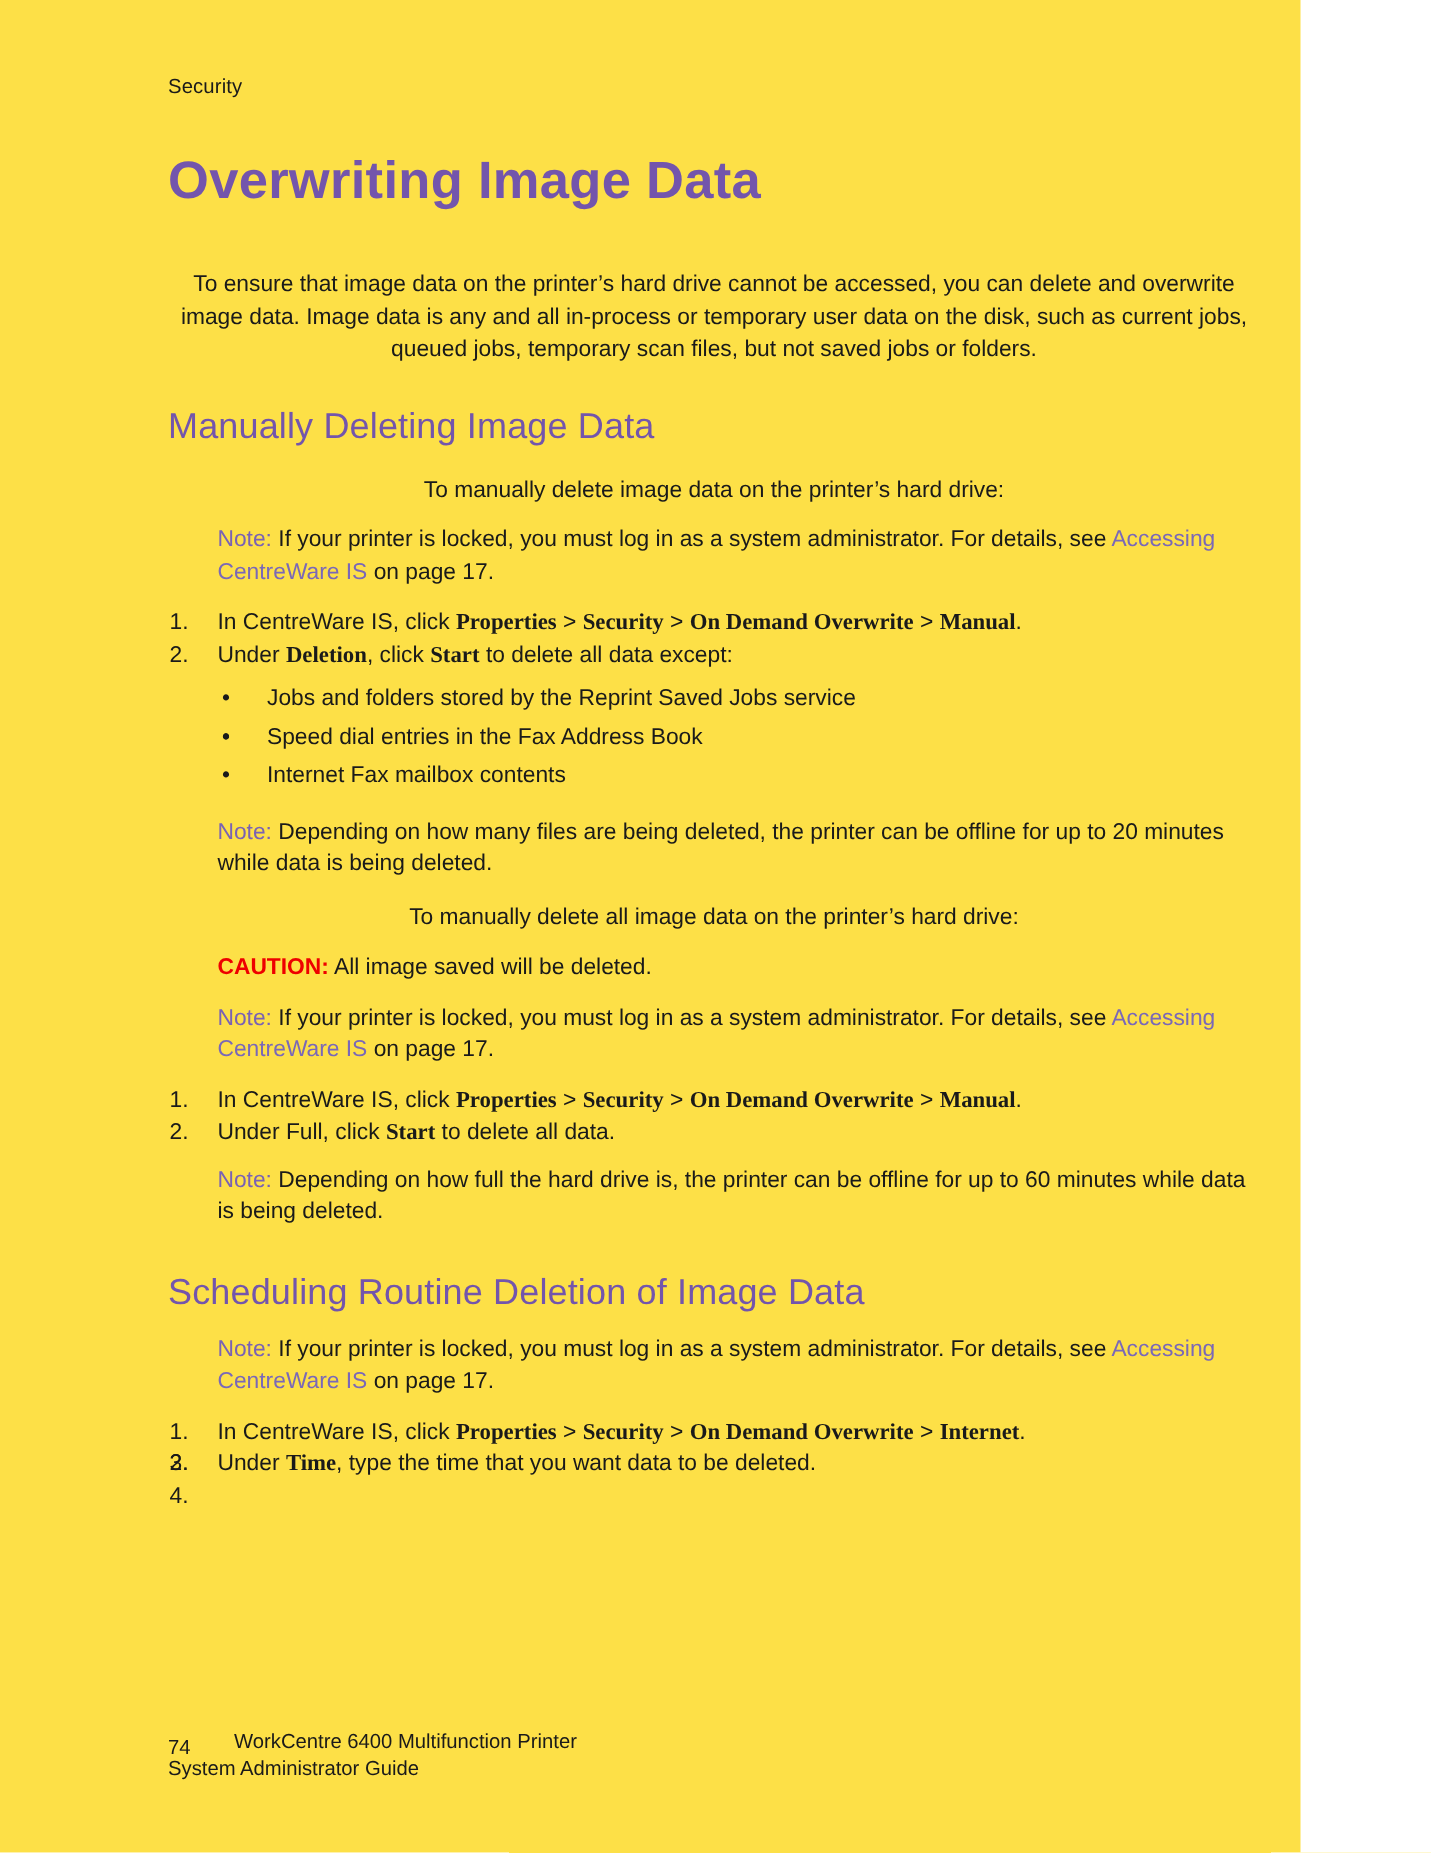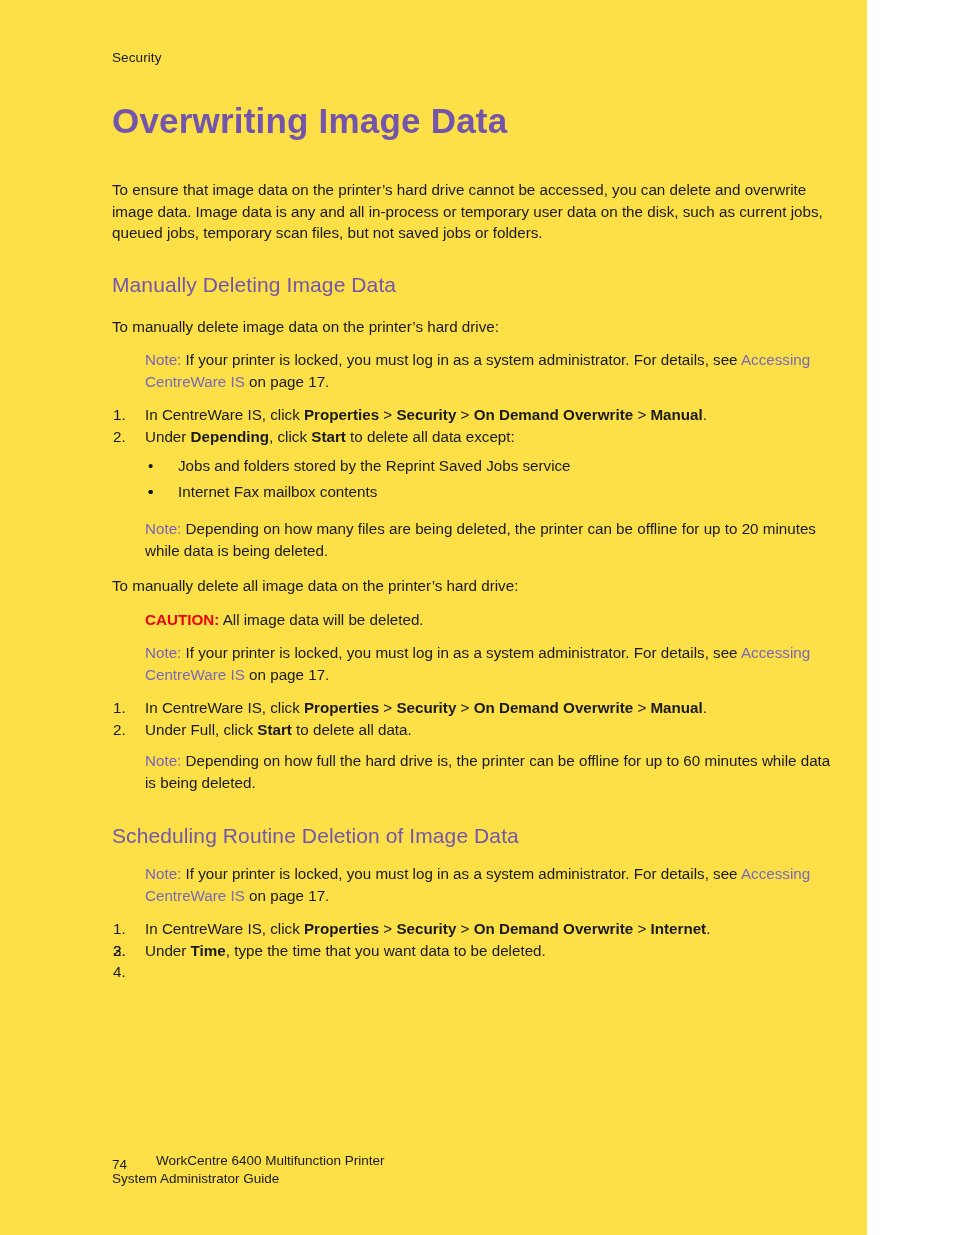--- a/index.html
+++ b/index.html
@@ -49,32 +49,33 @@
     font-size: 35px;
     line-height: 42px;
     font-weight: 700;
     color: #7355ac;
     letter-spacing: .2px;
   }
 
   h2.section-title {
     margin: 0;
     padding: 0;
-    font-size: 21px;
+    font-size: 24px;
     line-height: 26px;
     font-weight: 400;
     color: #7355ac;
     letter-spacing: .1px;
   }
 
   p.body-text {
     margin: 0;
     font-size: 15.2px;
     line-height: 21.5px;
     color: #1a1a1a;
+    text-align: center;
   }
 
   .note {
     margin: 0;
     font-size: 15.2px;
     line-height: 21.5px;
     color: #1a1a1a;
     padding-left: 33px;
   }
   .note-label { color: #7a62b4; }
@@ -110,21 +111,21 @@
   }
   .blist li .bullet {
     position: absolute;
     left: 36px;
     top: 0;
     font-size: 15.2px;
     line-height: 25.5px;
     color: #1a1a1a;
   }
 
-  b, .bold { font-weight: bold; }
+  b, .bold { font-weight: bold; font-family: Liberation Serif, serif; }
 
   
   .sp-intro      { height: 37px; }
   .sp-after-intro{ height: 28px; }
   .sp-s1-after-h { height: 18px; }
   .gap-6  { height: 6px; }
   .gap-10 { height: 10px; }
   .gap-12 { height: 12px; }
   .gap-14 { height: 14px; }
   .gap-30 { height: 30px; }
@@ -179,57 +180,58 @@
 
     <div class="gap-12"></div>
 
     <ol class="olist">
       <li>
         <span class="num">1.</span>
         <span class="rich"><span>In CentreWare IS, click </span><b>Properties</b><span> &gt; </span><b>Security</b><span> &gt; </span><b>On Demand Overwrite</b><span> &gt; </span><b>Manual</b><span>.</span></span>
       </li>
       <li>
         <span class="num">2.</span>
-        <span class="rich"><span>Under </span><b>Depending</b><span>, click </span><b>Start</b><span> to delete all data except:</span></span>
+        <span class="rich"><span>Under </span><b>Deletion</b><span>, click </span><b>Start</b><span> to delete all data except:</span></span>
       </li>
     </ol>
 
     <div class="gap-6"></div>
 
     <ul class="blist">
       <li>
         <span class="bullet">•</span>
         <span>Jobs and folders stored by the Reprint Saved Jobs service</span>
       </li>
       <li>
         <span class="bullet">•</span>
       </li>
       <li>
         <span class="bullet">•</span>
+        <span>Speed dial entries in the Fax Address Book</span>
       </li>
       <li>
         <span class="bullet">•</span>
         <span>Internet Fax mailbox contents</span>
       </li>
     </ul>
 
     <div class="gap-14"></div>
 
     <p class="note">
       <span class="note-label">Note:</span><span> Depending on how many files are being deleted, the printer can be offline for up to 20 minutes while data is being deleted.</span>
     </p>
 
     <div class="gap-14"></div>
 
     <p class="body-text">To manually delete all image data on the printer’s hard drive:</p>
 
     <div class="gap-12"></div>
 
     <p class="note">
-      <span class="caution-label">CAUTION:</span><span> All image data will be deleted.</span>
+      <span class="caution-label">CAUTION:</span><span> All image saved will be deleted.</span>
     </p>
 
     <div class="gap-12"></div>
 
     <p class="note">
       <span class="note-label">Note:</span><span> If your printer is locked, you must log in as a system administrator. For details, see </span><span class="xref">Accessing CentreWare IS</span><span> on page 17.</span>
     </p>
 
     <div class="gap-12"></div>
 

